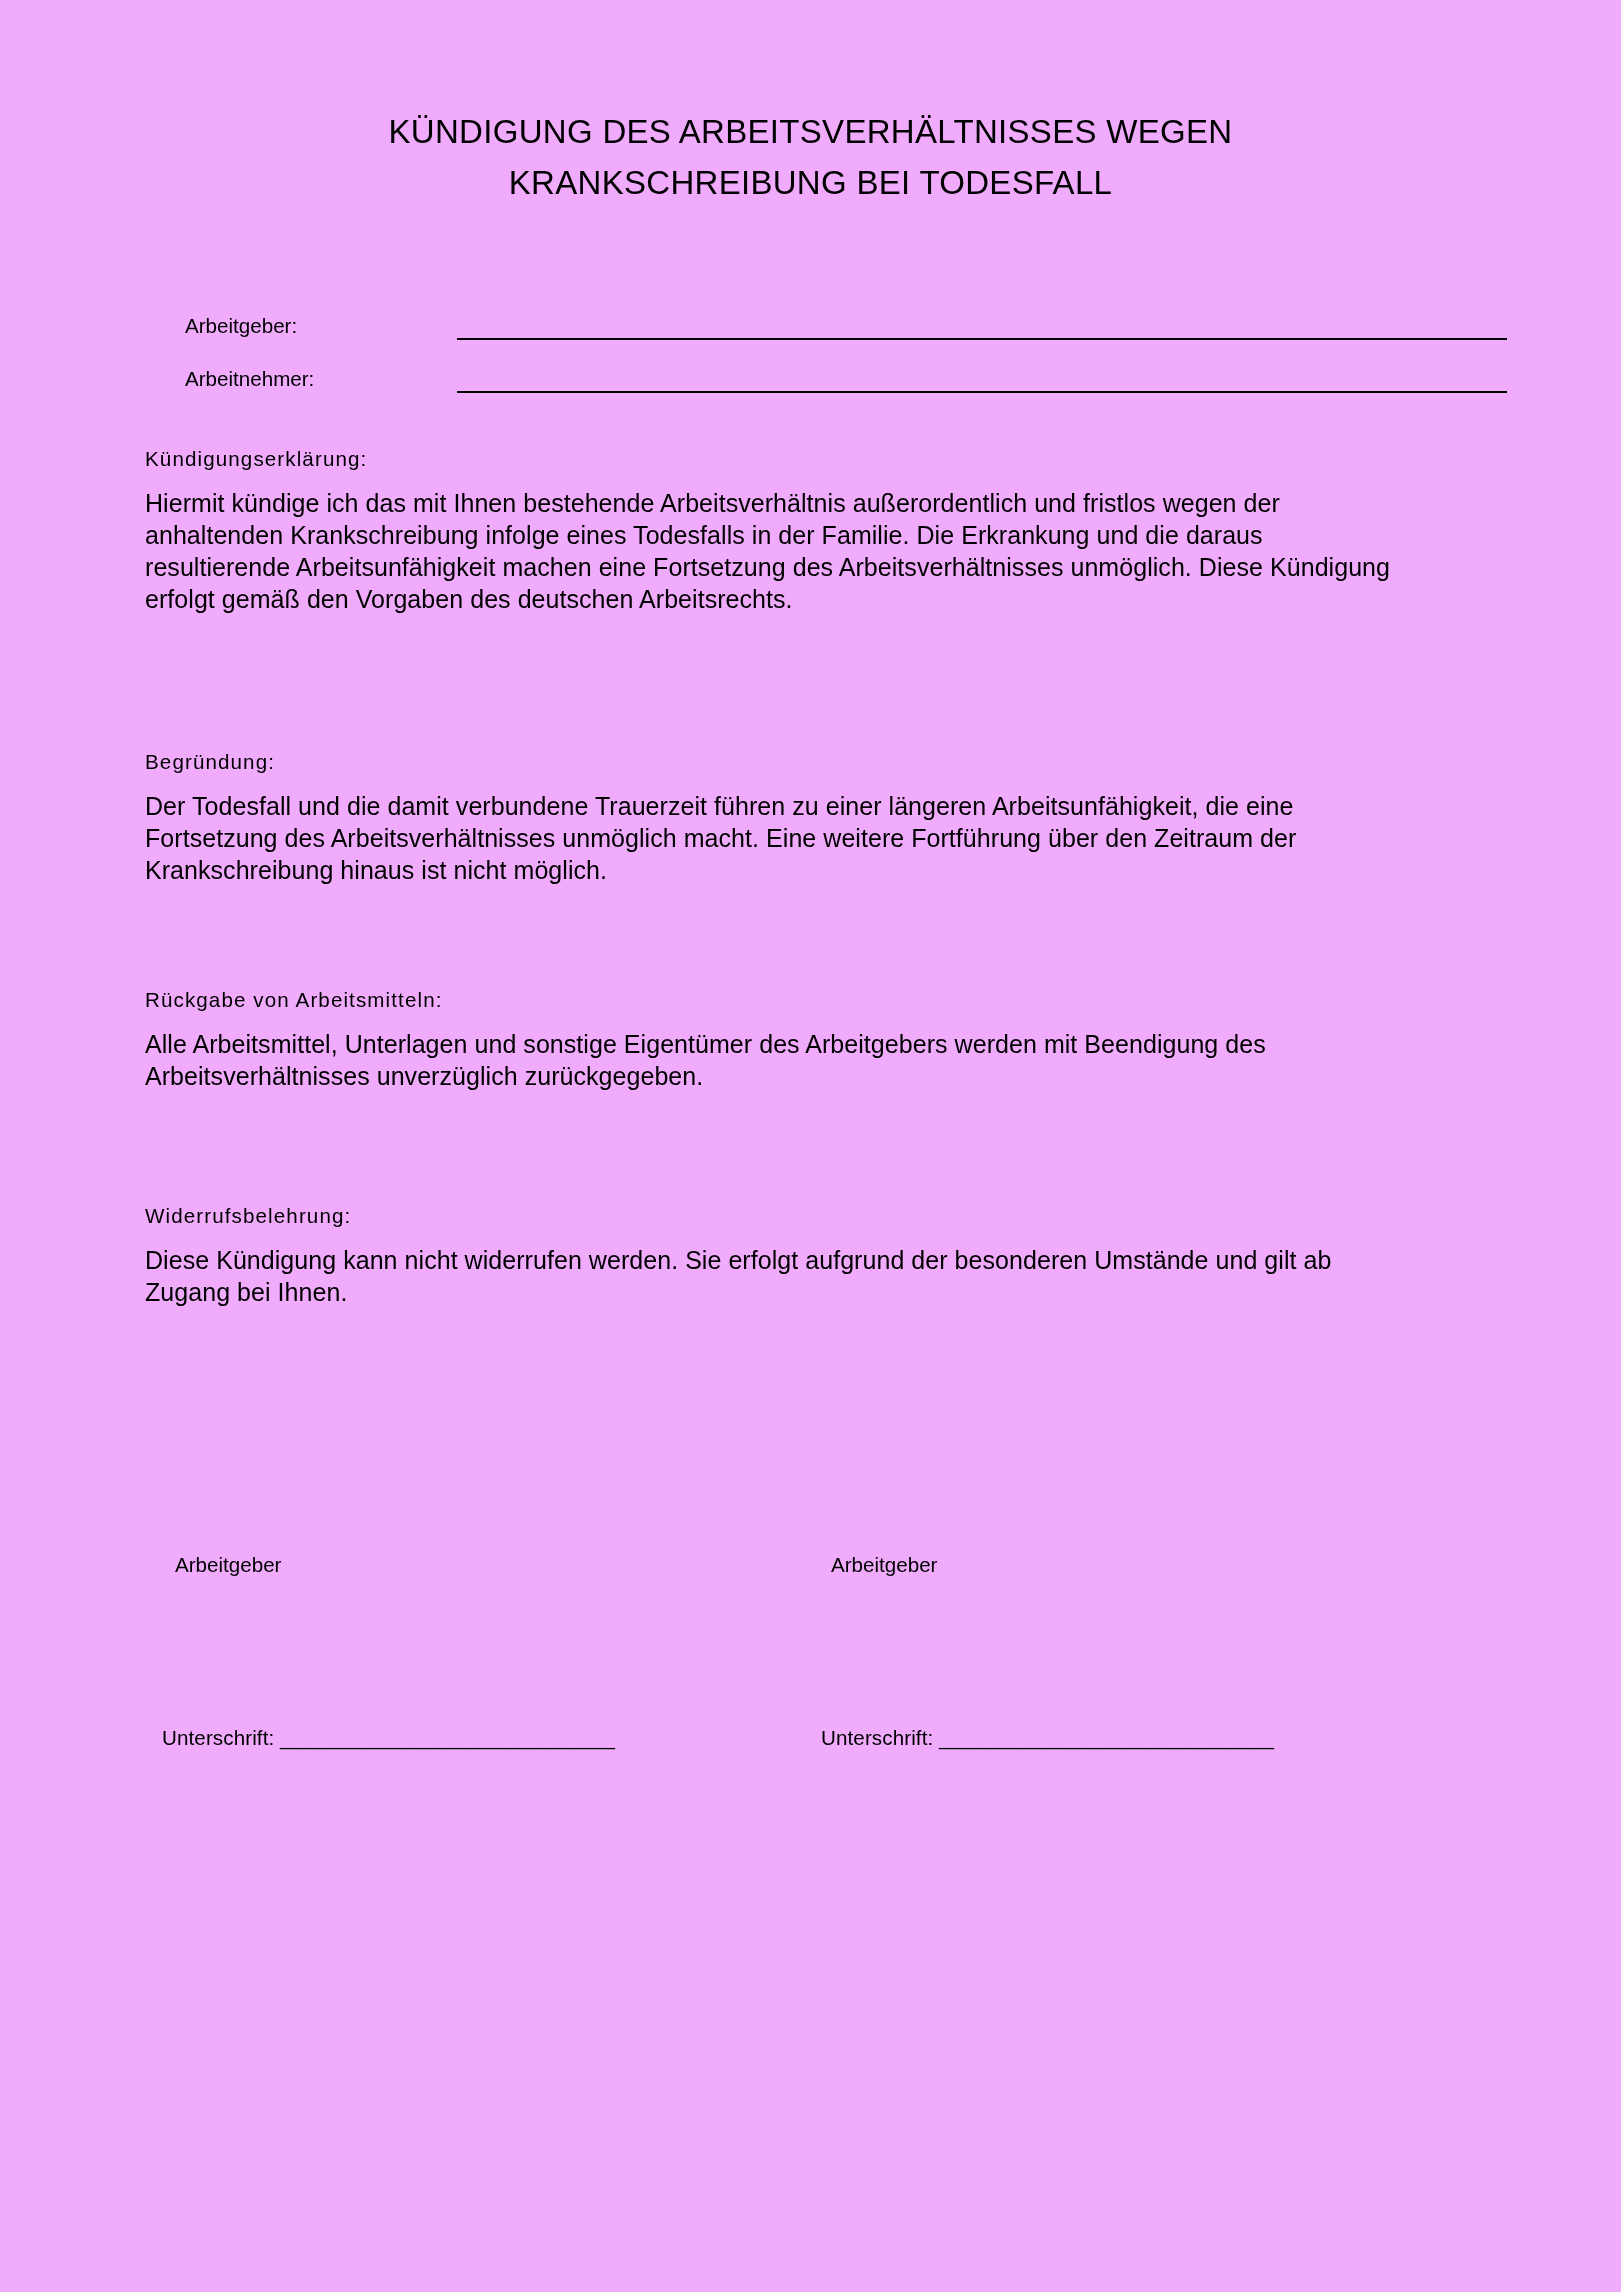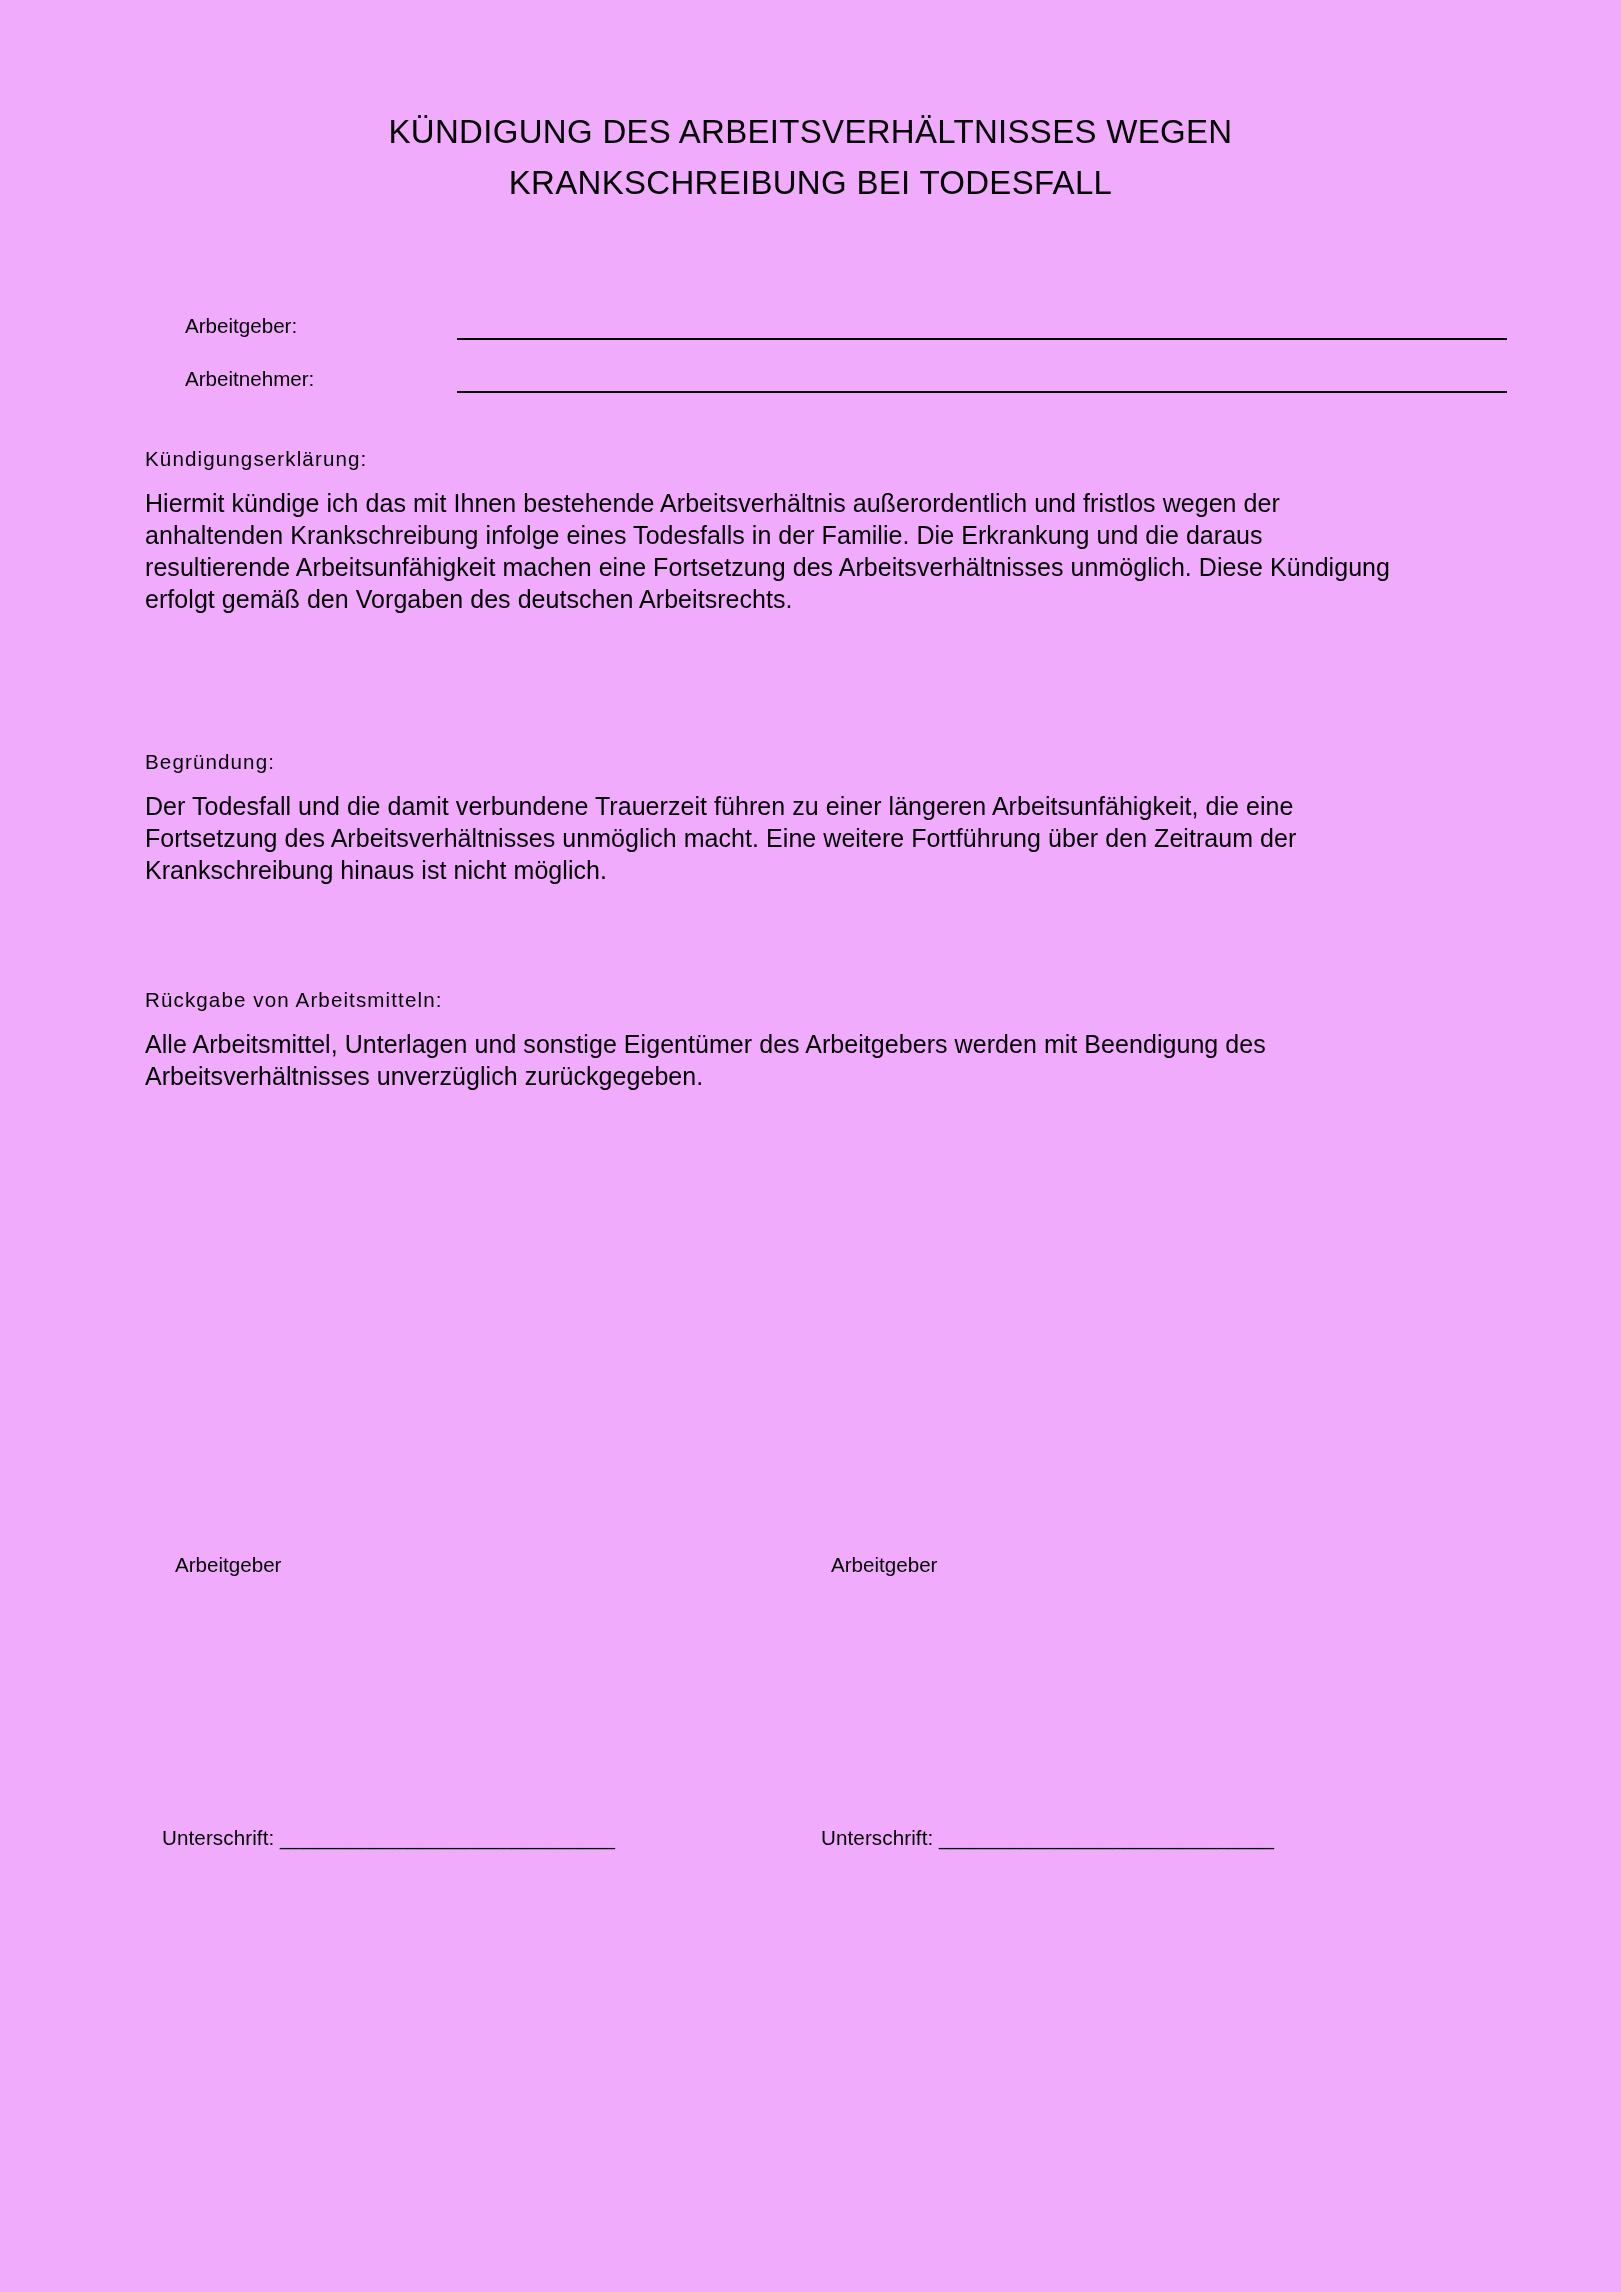--- a/index.html
+++ b/index.html
@@ -111,21 +111,21 @@
   .sign-col.right { left: 823px; }
 
   .sign-role {
     font-size: 20.6px;
     line-height: 27.4px;
     white-space: nowrap;
   }
 
   .sign-line-row {
     position: absolute;
-    top: 1823px;
+    top: 1723px;
   }
   .sign-line-row.left  { left: 162px; }
   .sign-line-row.right { left: 821px; }
   .sign-line-text {
     font-size: 20.6px;
     line-height: 29px;
     white-space: nowrap;
     letter-spacing: 0.1px;
   }
 </style>
@@ -161,20 +161,24 @@
   <div class="body-block" id="sec-begruendung">
     <p class="section-heading">Begründung:</p>
     <p class="section-text">Der Todesfall und die damit verbundene Trauerzeit führen zu einer längeren Arbeitsunfähigkeit, die eine Fortsetzung des Arbeitsverhältnisses unmöglich macht. Eine weitere Fortführung über den Zeitraum der Krankschreibung hinaus ist nicht möglich.</p>
   </div>
 
   <div class="body-block" id="sec-rueckgabe">
     <p class="section-heading">Rückgabe von Arbeitsmitteln:</p>
     <p class="section-text">Alle Arbeitsmittel, Unterlagen und sonstige Eigentümer des Arbeitgebers werden mit Beendigung des Arbeitsverhältnisses unverzüglich zurückgegeben.</p>
   </div>
 
+  <div class="body-block" id="sec-widerruf">
+    <p class="section-heading">Widerrufsbelehrung:</p>
+    <p class="section-text">Diese Kündigung kann nicht widerrufen werden. Sie erfolgt aufgrund der besonderen Umstände und gilt ab Zugang bei Ihnen.</p>
+  </div>
 
   <div class="sign-area">
     <div class="sign-col left">
       <div class="sign-role">Arbeitgeber</div>
     </div>
     <div class="sign-col right">
       <div class="sign-role">Arbeitgeber</div>
     </div>
   </div>
 

